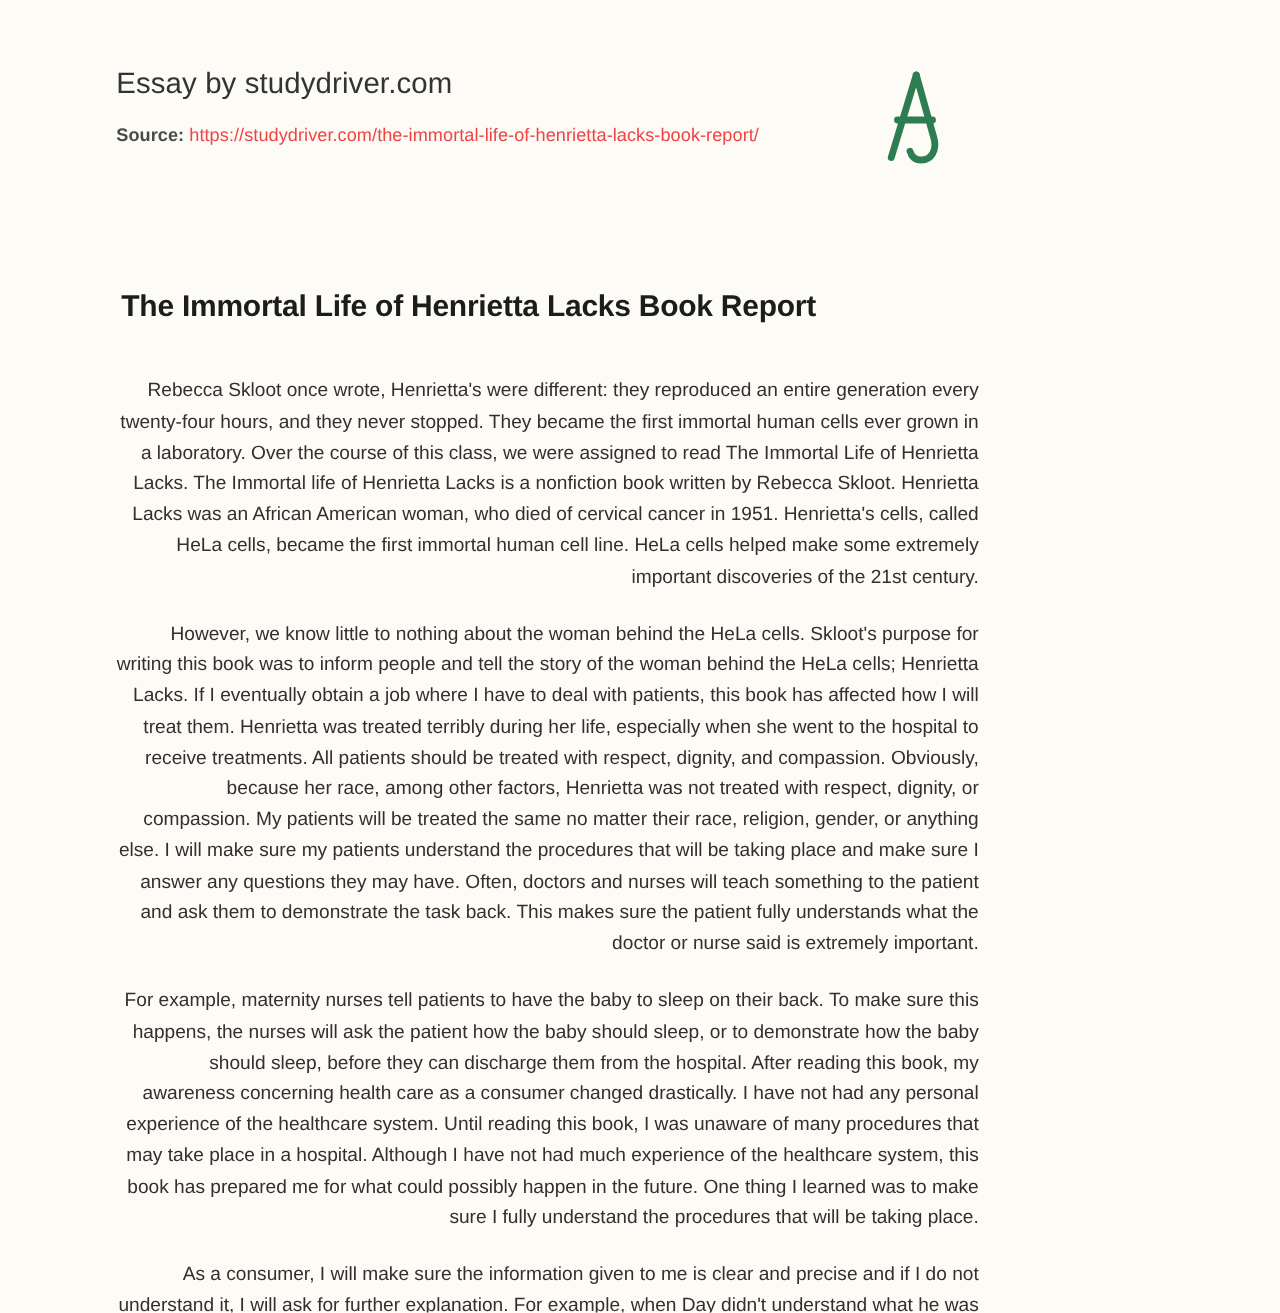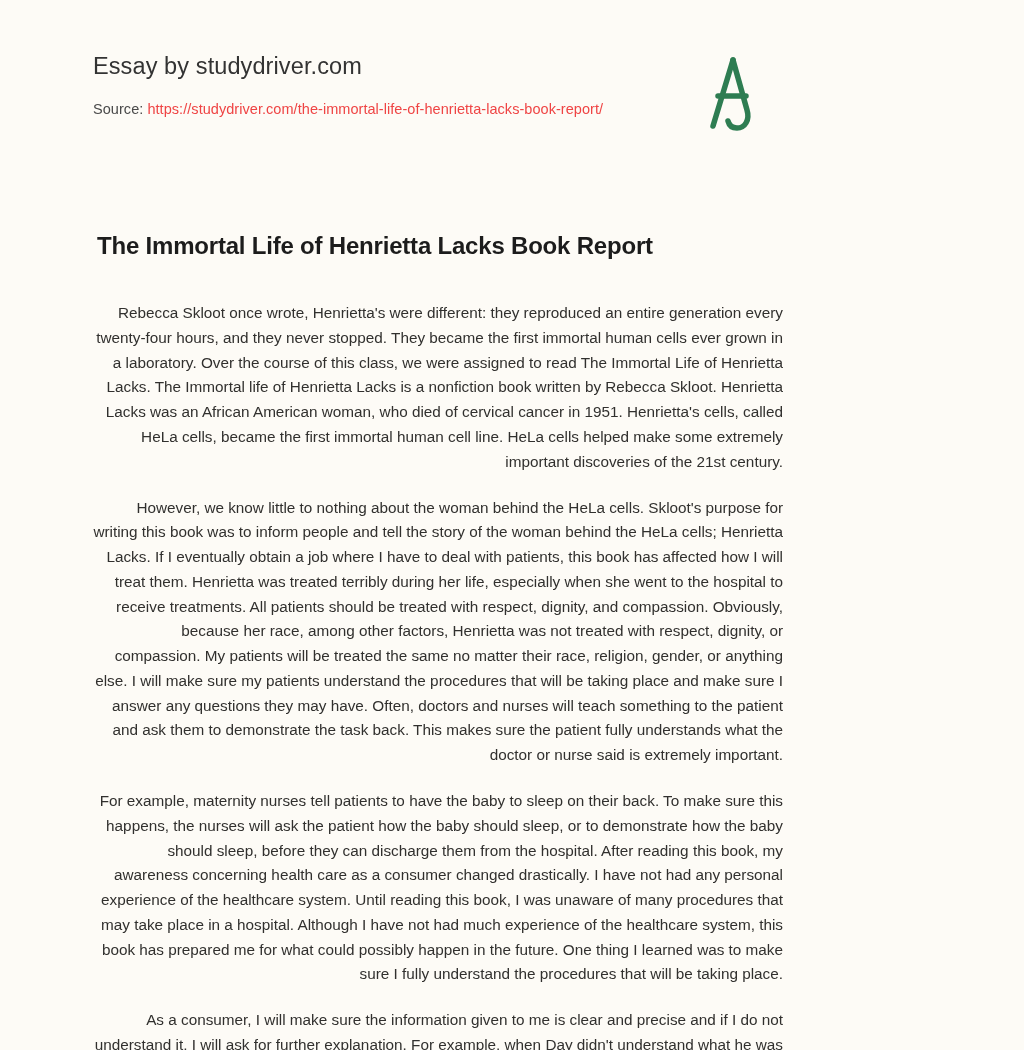--- a/index.html
+++ b/index.html
@@ -36,20 +36,21 @@
     font-weight: normal;
   }
   .source-line {
     margin-top: 21px;
     font-size: 14.5px;
     color: #4a4a4a;
     letter-spacing: 0.05px;
   }
   .source-label {
     color: #4a4a4a;
+    font-weight: bold;
   }
   .source-url {
     color: #ef4444;
     text-decoration: none;
     word-break: break-all;
   }
   .logo {
     position: absolute;
     top: 48px;
     right: 0px;

